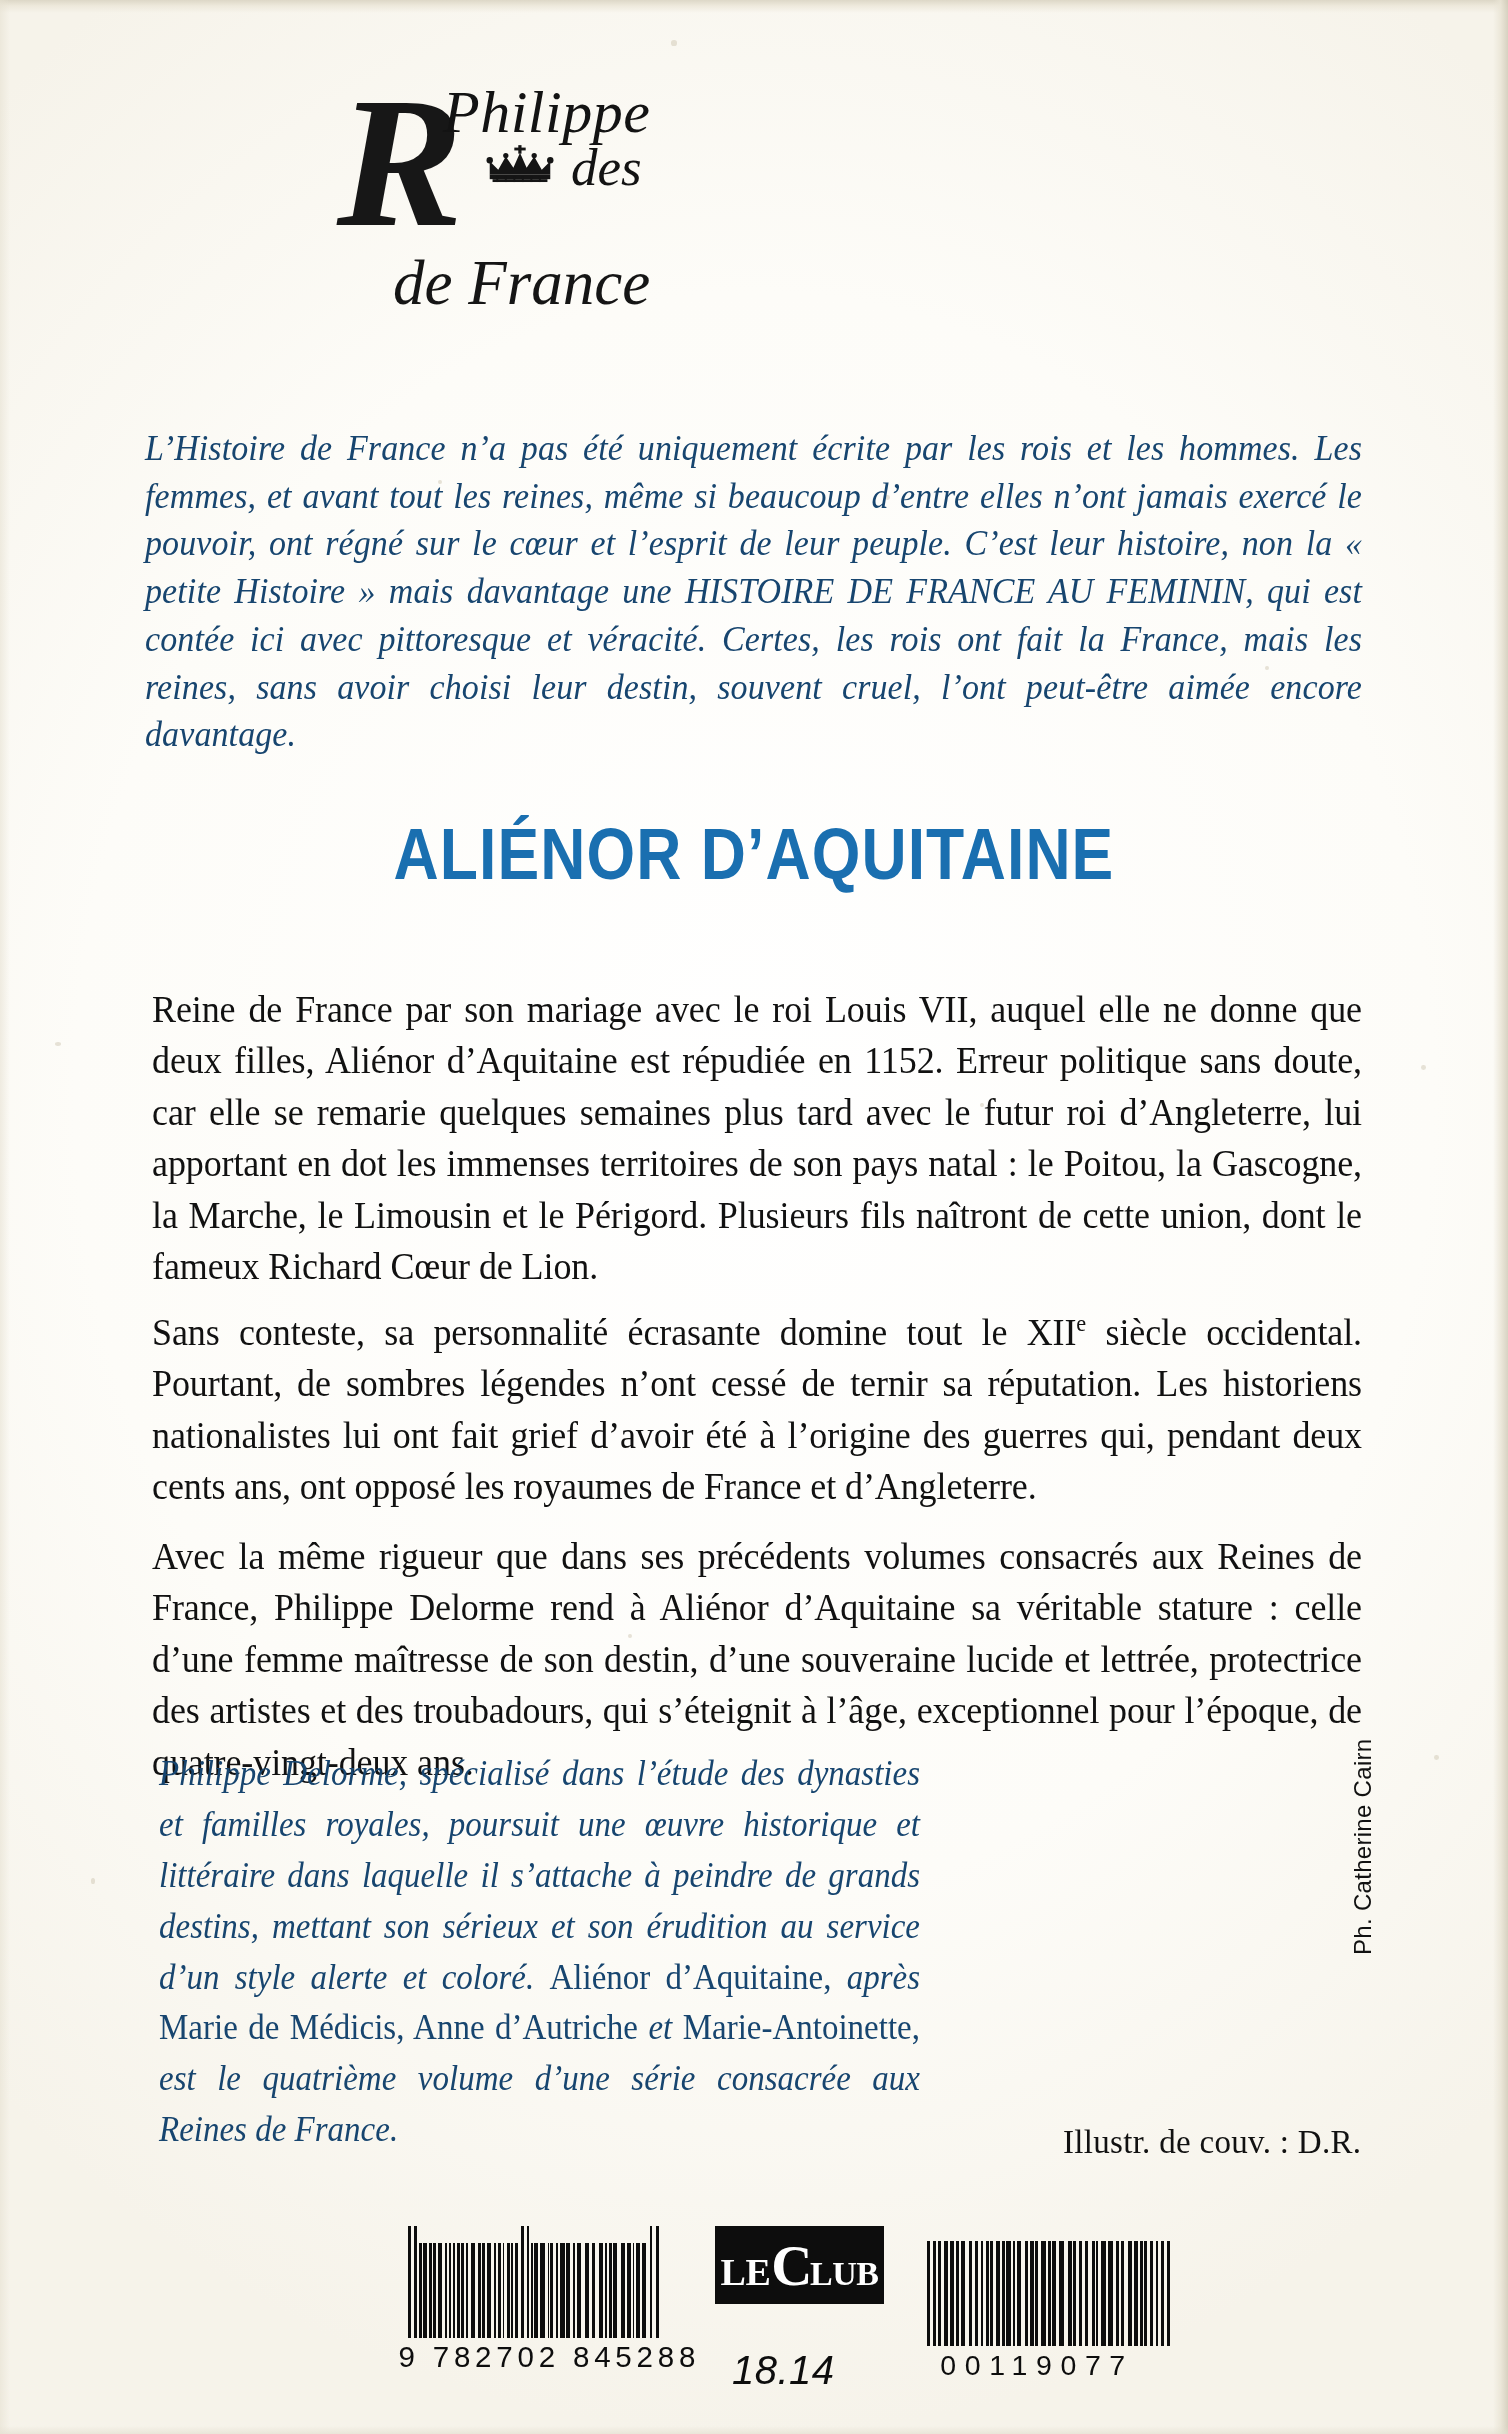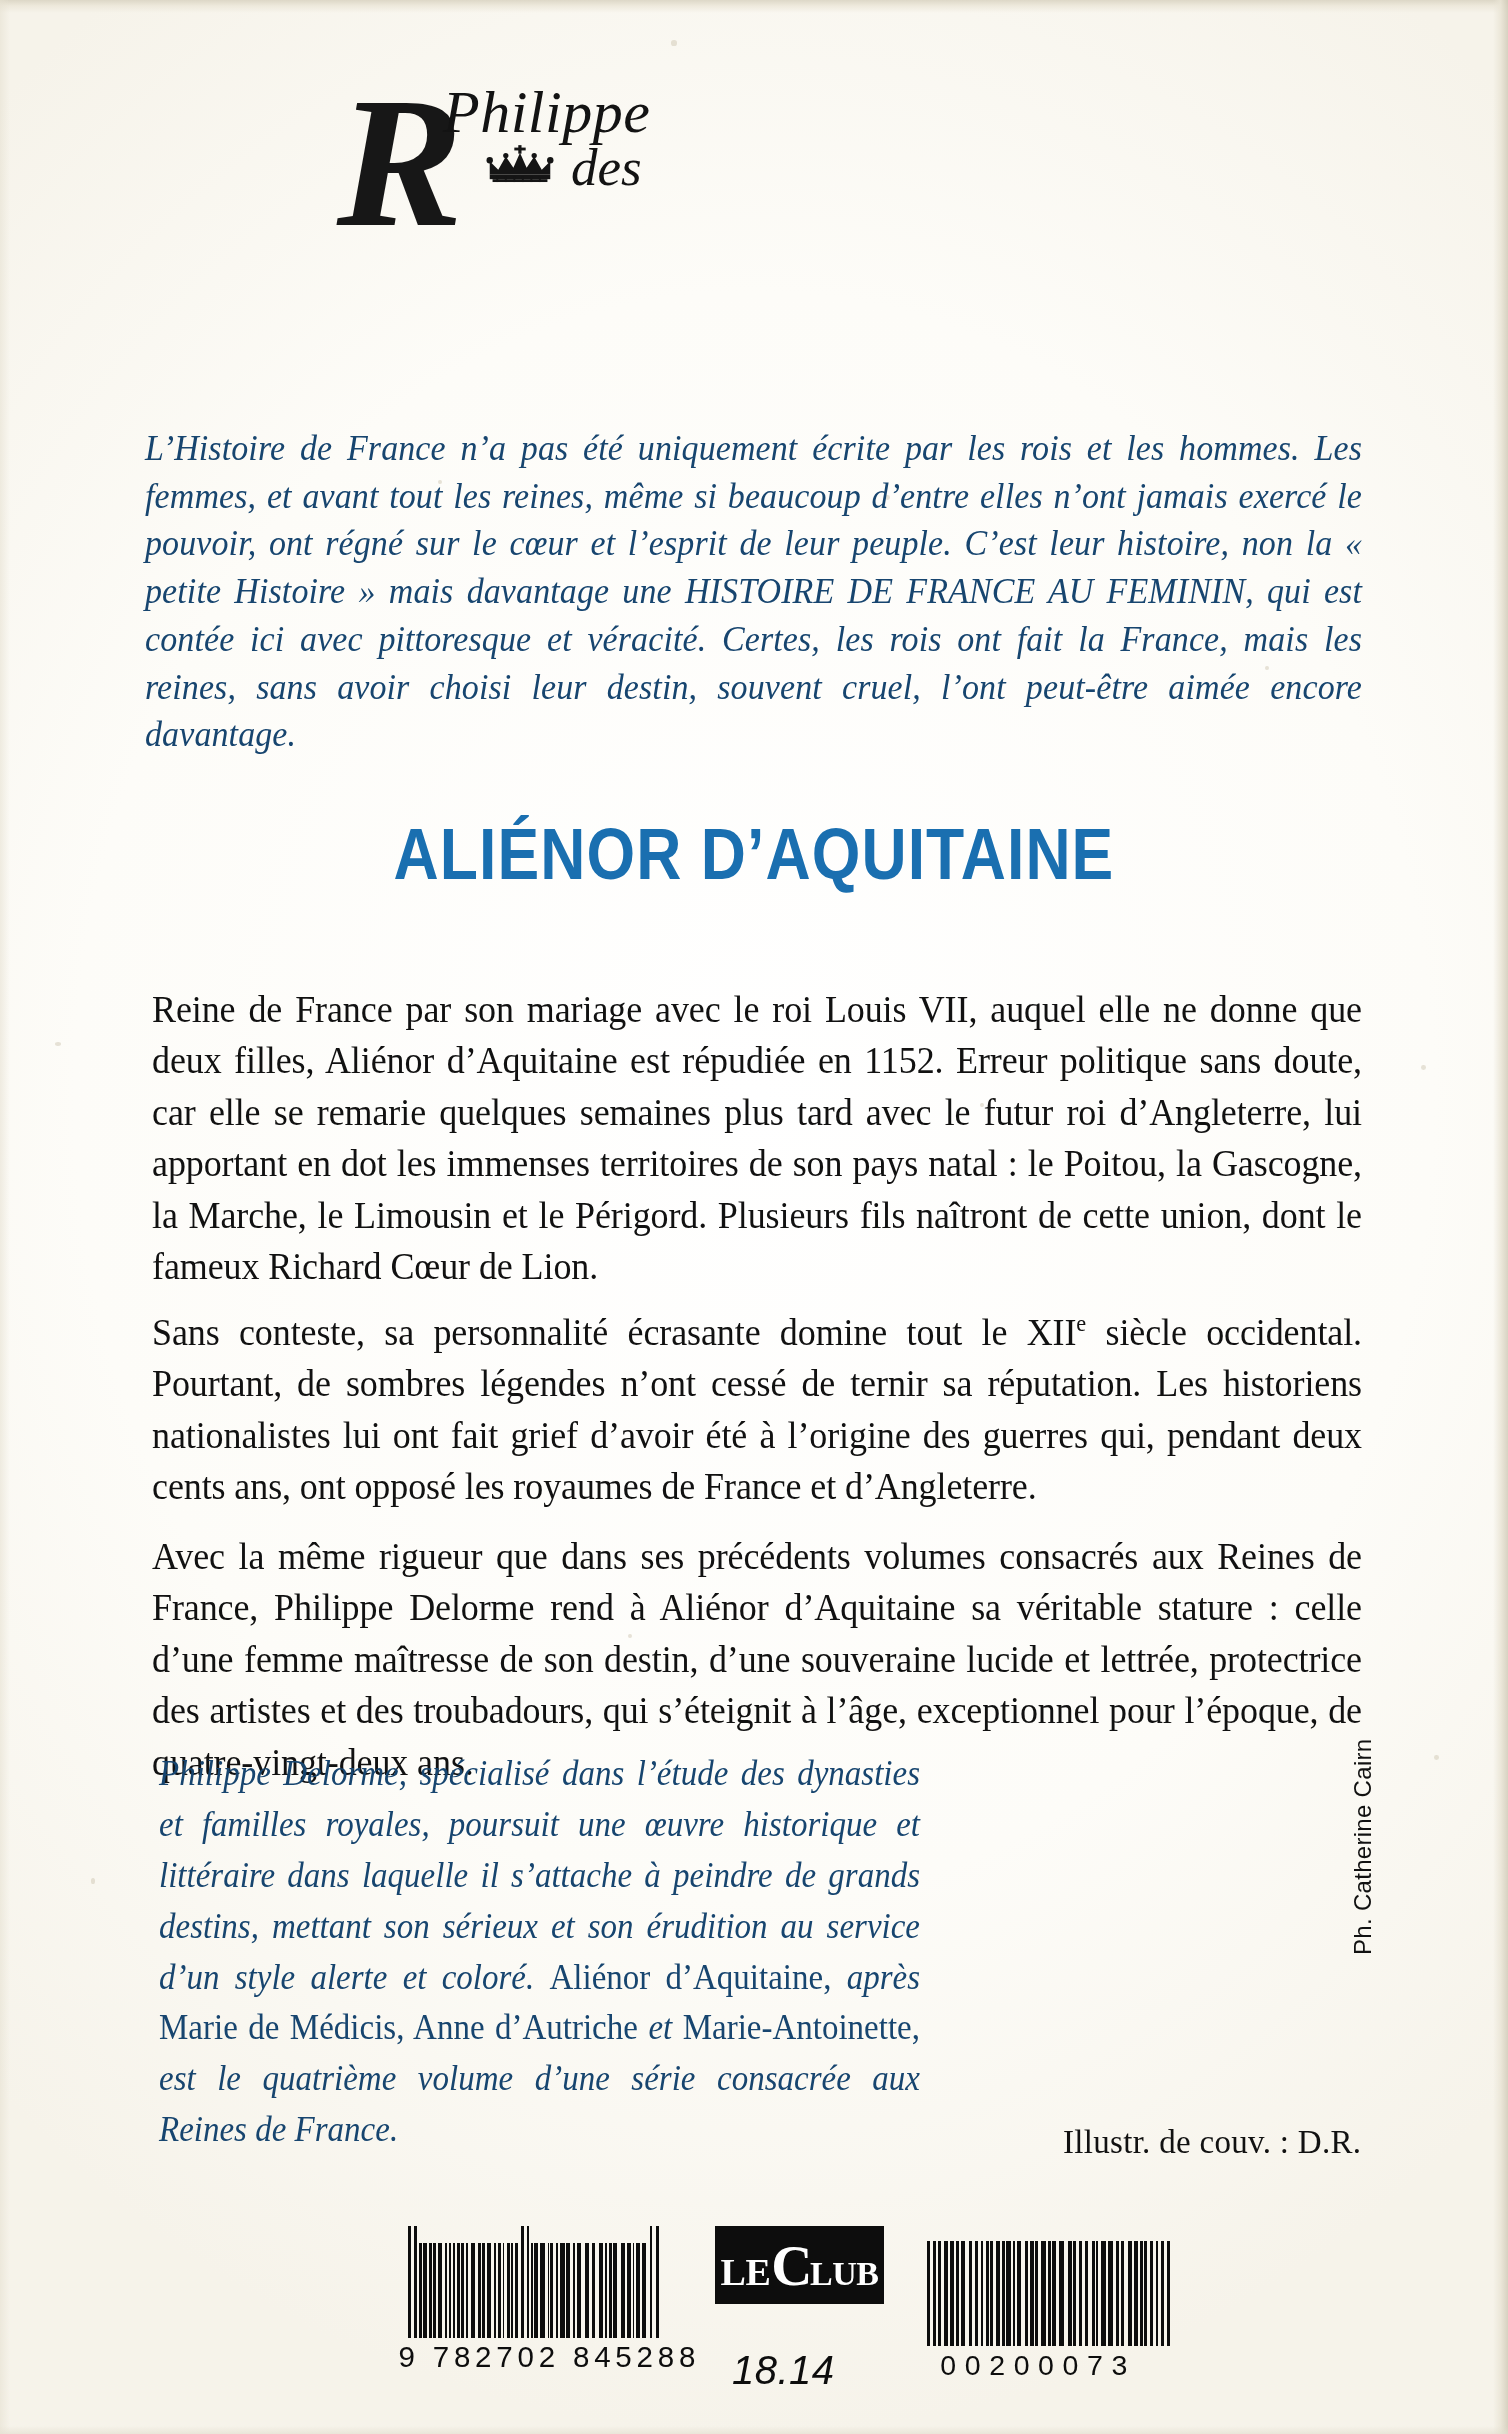--- a/index.html
+++ b/index.html
@@ -322,20 +322,21 @@
           <rect x="31" y="2.6" width="12" height="3"></rect>
           <rect x="12" y="33" width="2" height="6"></rect>
           <rect x="21" y="33" width="2" height="6"></rect>
           <rect x="30" y="33" width="2" height="6"></rect>
           <rect x="39" y="33" width="2" height="6"></rect>
           <rect x="48" y="33" width="2" height="6"></rect>
           <rect x="57" y="33" width="2" height="6"></rect>
         </g>
       </svg>
     </div>
+    <div id="logo-defrance">de France</div>
   </div>
 
   <div id="intro">L’Histoire de France n’a pas été uniquement écrite par les rois et les hommes. Les femmes, et avant tout les reines, même si beaucoup d’entre elles n’ont jamais exercé le pouvoir, ont régné sur le cœur et l’esprit de leur peuple. C’est leur histoire, non la « petite Histoire » mais davantage une HISTOIRE DE FRANCE AU FEMININ, qui est contée ici avec pittoresque et véracité. Certes, les rois ont fait la France, mais les reines, sans avoir choisi leur destin, souvent cruel, l’ont peut-être aimée encore davantage.</div>
 
   <div id="book-title">ALIÉNOR D’AQUITAINE</div>
 
   <div id="body-copy">
     <p><span>Reine de France par son mariage avec le roi Louis VII, auquel elle ne donne que deux filles, Aliénor d’Aquitaine est répudiée en 1152. Erreur politique sans doute, car elle se remarie quelques semaines plus tard avec le futur roi d’Angleterre, lui apportant en dot les immenses territoires de son pays natal : le Poitou, la Gascogne, la Marche, le Limousin et le Périgord. Plusieurs fils naîtront de cette union, dont le fameux Richard Cœur de Lion.</span></p>
     <p><span>Sans conteste, sa personnalité écrasante domine tout le XII</span><sup>e</sup><span> siècle occidental. Pourtant, de sombres légendes n’ont cessé de ternir sa réputation. Les historiens nationalistes lui ont fait grief d’avoir été à l’origine des guerres qui, pendant deux cents ans, ont opposé les royaumes de France et d’Angleterre.</span></p>
     <p><span>Avec la même rigueur que dans ses précédents volumes consacrés aux Reines de France, Philippe Delorme rend à Aliénor d’Aquitaine sa véritable stature : celle d’une femme maîtresse de son destin, d’une souveraine lucide et lettrée, protectrice des artistes et des troubadours, qui s’éteignit à l’âge, exceptionnel pour l’époque, de quatre-vingt-deux ans.</span></p>
@@ -450,19 +451,19 @@
           <span style="width: 2.9px; height: 105px; margin-right: 3.8px;"></span>
           <span style="width: 3.8px; height: 105px; margin-right: 1.9px;"></span>
           <span style="width: 3.8px; height: 105px; margin-right: 2.9px;"></span>
           <span style="width: 2.9px; height: 105px; margin-right: 1px;"></span>
           <span style="width: 2.9px; height: 105px; margin-right: 2.9px;"></span>
           <span style="width: 2.9px; height: 105px; margin-right: 2.9px;"></span>
           <span style="width: 1.9px; height: 105px; margin-right: 2.9px;"></span>
           <span style="width: 2.9px; height: 105px; margin-right: 3.8px;"></span>
           <span style="width: 2.9px; height: 105px; margin-right: 3.8px;"></span>
         </div>
-      <div class="bc-digits">00200073</div>
+      <div class="bc-digits">00119077</div>
     </div>
 
   </div>
 
 </div>
 
 
 </body></html>

